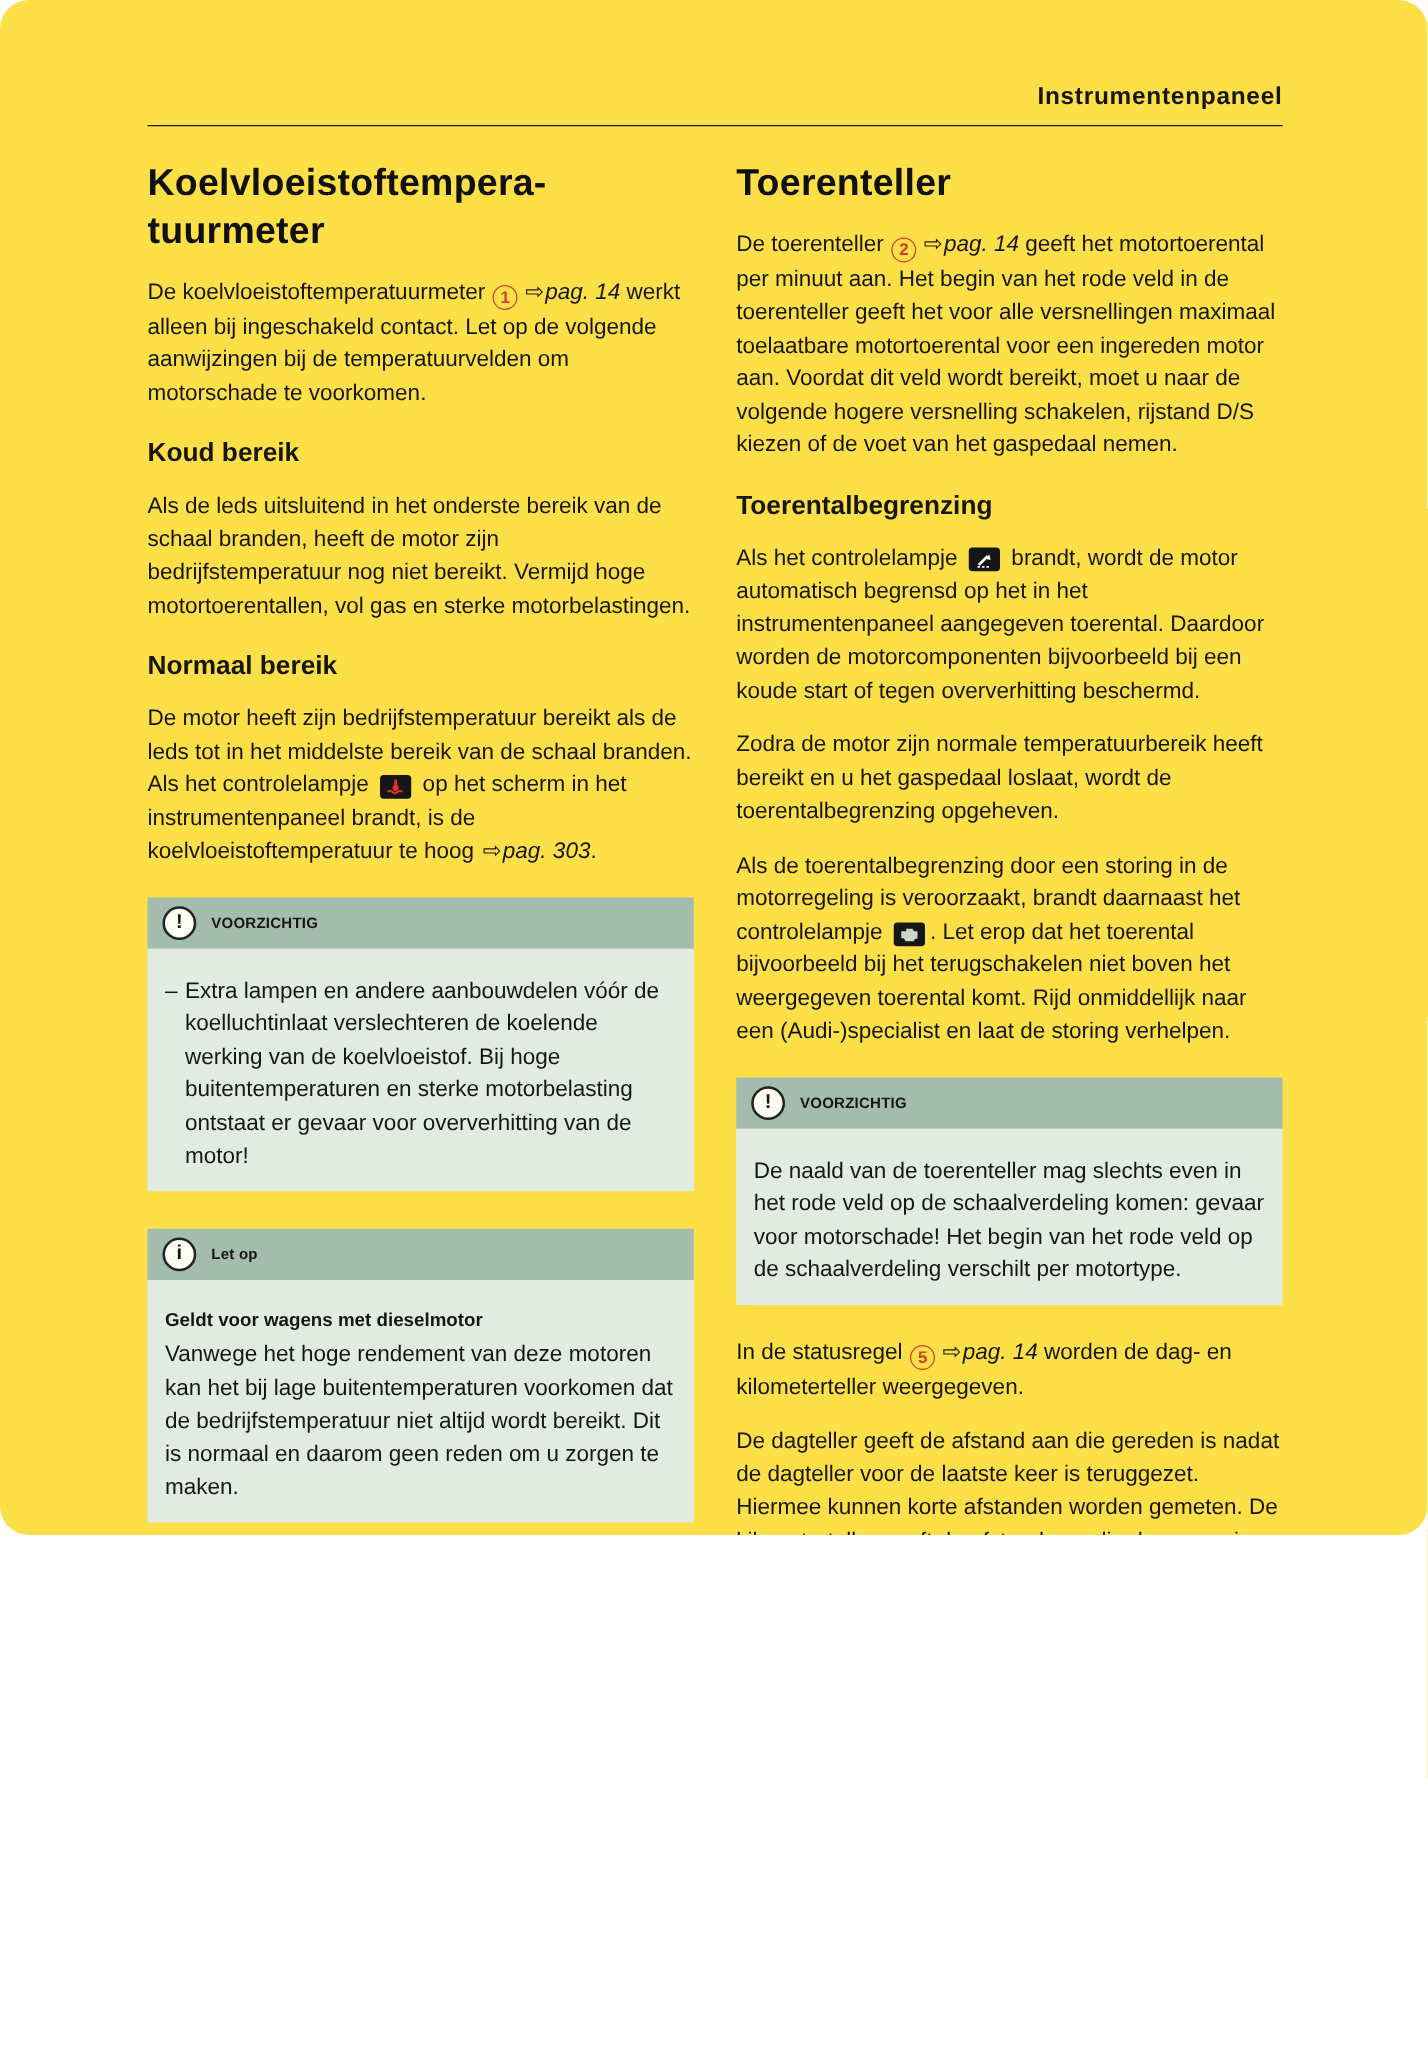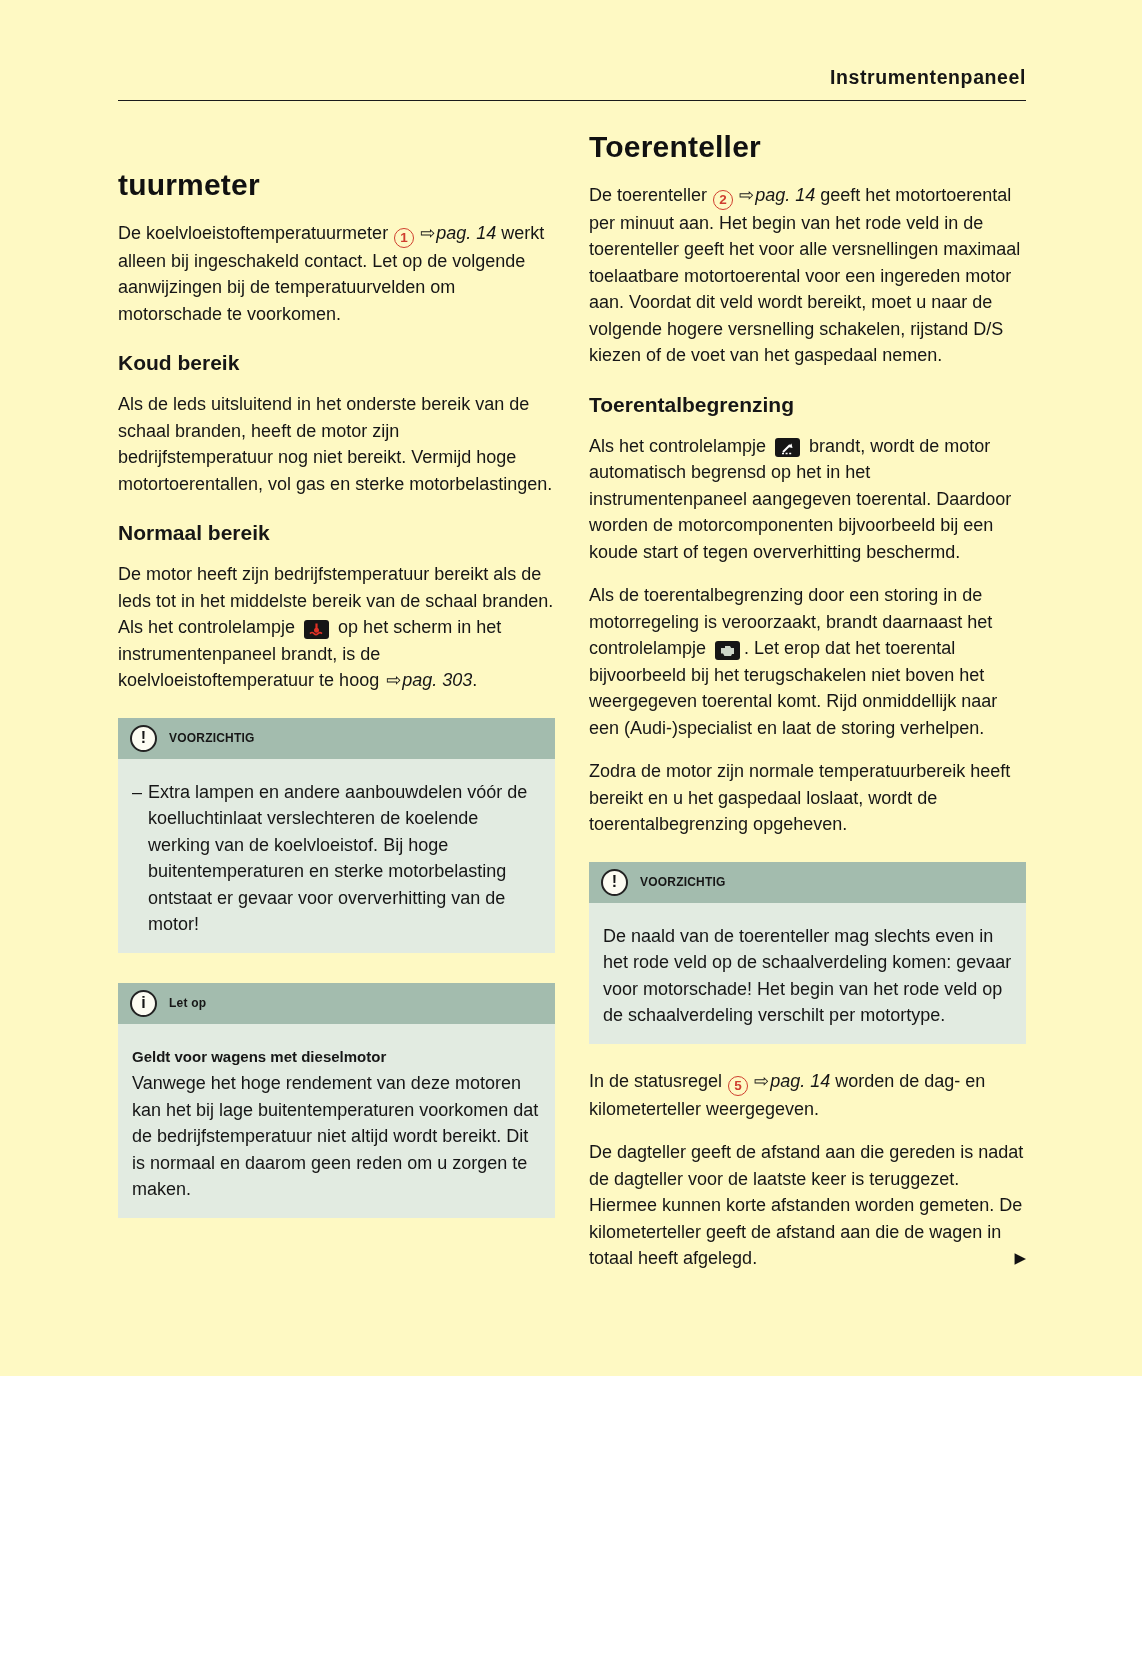--- a/index.html
+++ b/index.html
@@ -1,23 +1,24 @@
 <!DOCTYPE html>
 <html><head>
 <meta charset="utf-8">
 <style>
   * { margin:0; padding:0; box-sizing:border-box; }
   html,body { background:#ffffff; }
   .page {
     position:relative;
-    width:1142px; height:1376px;
-    background:#fef9c3;
+    width:1142px; height:1228px;
+    background:#fde047;
     font-family:"Liberation Sans", sans-serif;
     color:#161616;
     overflow:hidden;
+    border-radius:23px;
   }
   .running-head {
     position:absolute; top:66px; left:118px; width:908px;
     text-align:right; font-size:19.5px; font-weight:700; letter-spacing:0.6px;
   }
   .head-rule {
     position:absolute; top:100px; left:118px; width:908px;
     border-top:1.6px solid #1b1b1b;
   }
   .columns {
@@ -96,21 +97,21 @@
 
   <div class="running-head">
     <span>Instrumentenpaneel</span>
   </div>
   <div class="head-rule"></div>
 
   <div class="columns">
 
     <div class="col">
 
-      <h1 class="sec"><br><span>tuurmeter</span></h1>
+      <h1 class="sec"><span>Koelvloeistoftempera-</span><br><span>tuurmeter</span></h1>
 
 
       <p class="body"><span>De koelvloeistoftemperatuurmeter </span><span class="refnum">
             <span>1</span>
           </span><span class="refarrow">⇨</span><span class="refpage">pag. 14</span><span> werkt alleen bij ingeschakeld contact. Let op de volgende aanwijzingen bij de temperatuurvelden om motorschade te voorkomen.</span></p>
 
       <h2 class="sub">Koud bereik</h2>
       <p class="body">Als de leds uitsluitend in het onderste bereik van de schaal branden, heeft de motor zijn bedrijfstemperatuur nog niet bereikt. Vermijd hoge motortoerentallen, vol gas en sterke motorbelastingen.</p>
 
       <h2 class="sub">Normaal bereik</h2>
@@ -162,27 +163,27 @@
       <h2 class="sub">Toerentalbegrenzing</h2>
 
       <p class="body"><span>Als het controlelampje </span><span class="lamp">
             <svg width="17" height="14" viewBox="0 0 17 14">
               <path d="M4 11 L11 4" stroke="#ffffff" stroke-width="2"></path>
               <path d="M12.5 2.5 l1 4.5 l-4.5 -1 z" fill="#ffffff"></path>
               <path d="M3 12.5 h10" stroke="#ffffff" stroke-width="1.4" stroke-dasharray="2 1.6"></path>
             </svg>
           </span><span> brandt, wordt de motor automatisch begrensd op het in het instrumentenpaneel aangegeven toerental. Daardoor worden de motorcomponenten bijvoorbeeld bij een koude start of tegen oververhitting beschermd.</span></p>
 
+      <p class="body">Zodra de motor zijn normale temperatuurbereik heeft bereikt en u het gaspedaal loslaat, wordt de toerentalbegrenzing opgeheven.</p>
+
       <p class="body"><span>Als de toerentalbegrenzing door een storing in de motorregeling is veroorzaakt, brandt daarnaast het controlelampje </span><span class="lamp">
             <svg width="17" height="13" viewBox="0 0 17 13">
               <path d="M4 4 h2 V2 h5 l1.2 2 H15 v6 h-2 l-1 2 H5.5 L4 9.5 H2 V4 z" fill="#cdd6c8"></path>
             </svg>
           </span><span>. Let erop dat het toerental bijvoorbeeld bij het terugschakelen niet boven het weergegeven toerental komt. Rijd onmiddellijk naar een (Audi-)specialist en laat de storing verhelpen.</span></p>
-
-      <p class="body">Zodra de motor zijn normale temperatuurbereik heeft bereikt en u het gaspedaal loslaat, wordt de toerentalbegrenzing opgeheven.</p>
 
       <div class="alertbox">
         <div class="alert-head">
           <span class="circle-icon">
               <span>!</span>
             </span>
           <span class="alert-title">VOORZICHTIG</span>
         </div>
         <div class="alert-body">
           <p>De naald van de toerenteller mag slechts even in het rode veld op de schaalverdeling komen: gevaar voor motorschade! Het begin van het rode veld op de schaalverdeling verschilt per motortype.</p>

